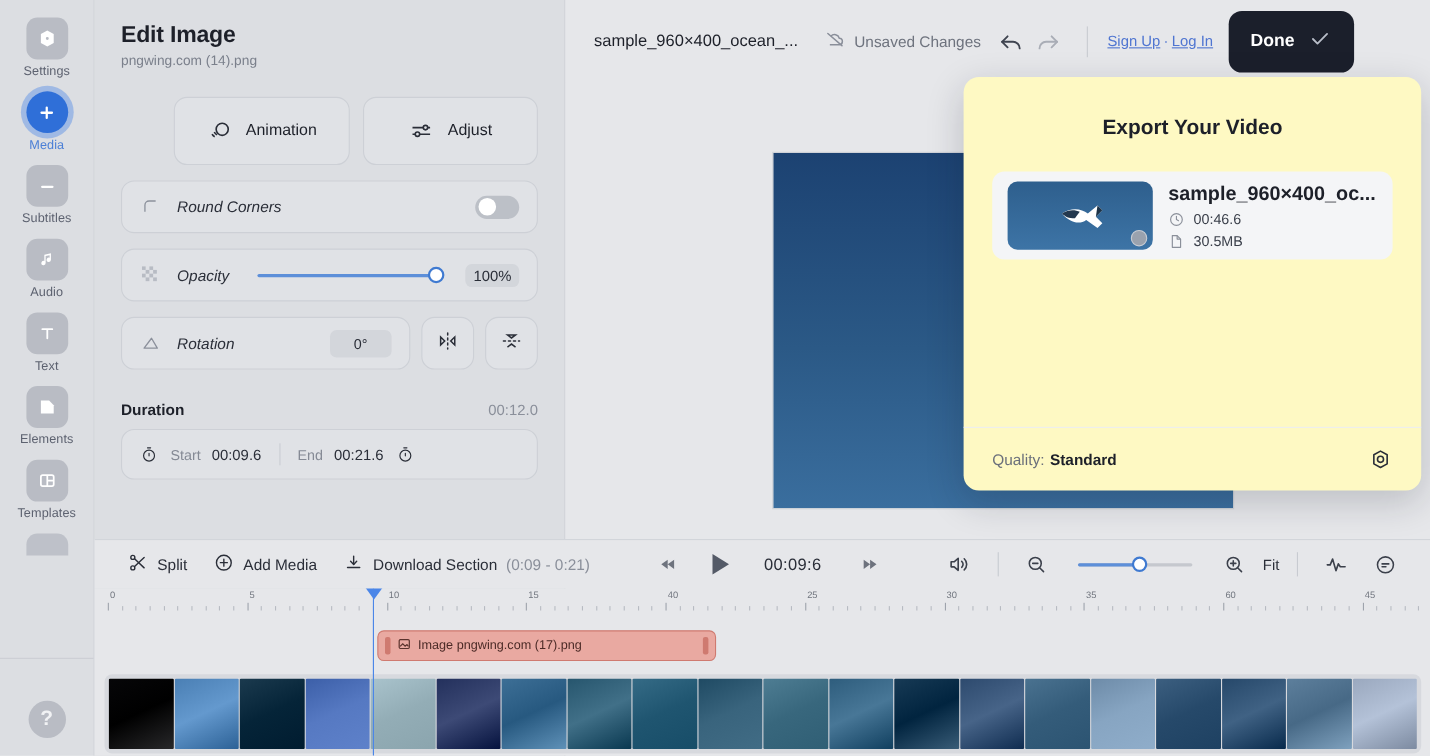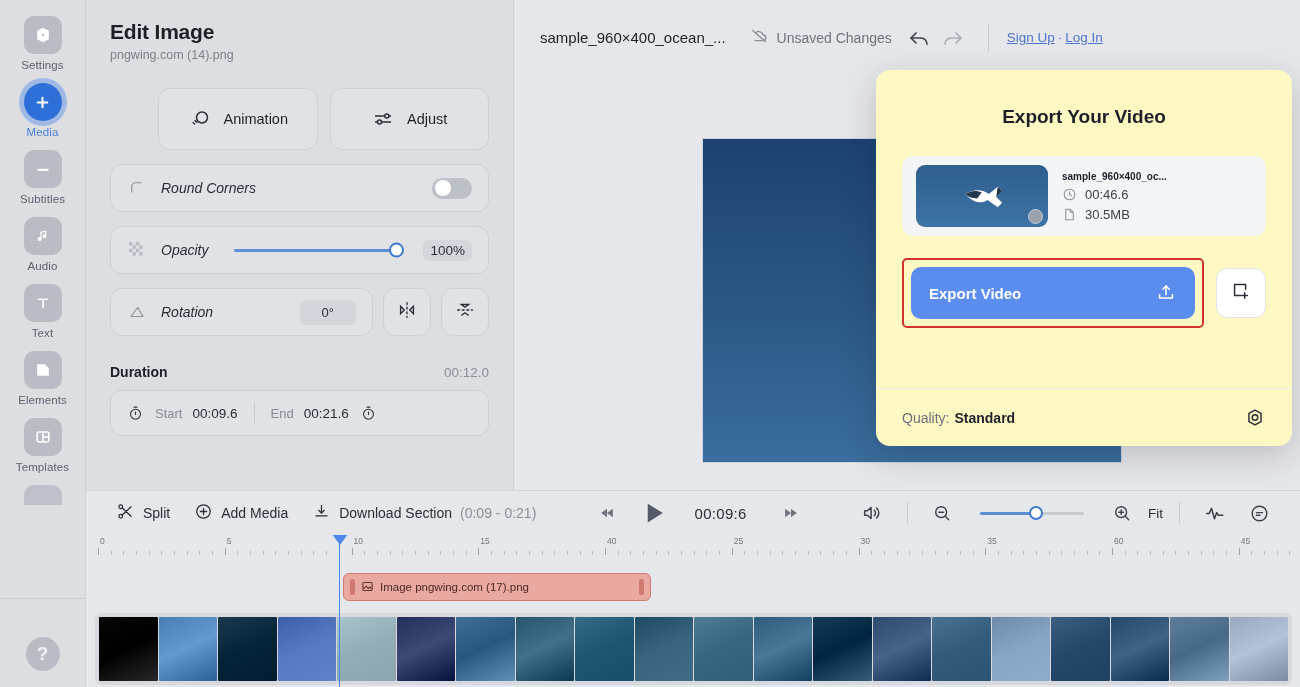--- a/index.html
+++ b/index.html
@@ -182,21 +182,21 @@
     background: linear-gradient(#2e5f8d 0%, #3d74a6 100%);
     position: relative; overflow: hidden;
   }
   .thumb-bird { position: absolute; left: 48px; top: 18px; }
   .thumb-badge {
     position: absolute; right: 5px; bottom: 3px; width: 15px; height: 15px;
     border-radius: 50%; background: #9aa2ae; border: 1.5px solid #c8ccd3;
   }
   .file-meta { min-width: 0; flex: 1; }
   .file-name {
-    font-size: 10px; font-weight: bold; color: #1d2029;
+    font-size: 18px; font-weight: bold; color: #1d2029;
     white-space: nowrap; overflow: hidden; text-overflow: ellipsis;
   }
   .meta-line { display: flex; align-items: center; gap: 8px; margin-top: 5px; color: #3b404b; font-size: 13px; }
   .meta-line .mi { color: #8b90 9a; display: flex; }
 
   .export-actions { display: flex; align-items: center; gap: 12px; margin: 22px 26px 0 26px; }
   .hl {
     flex: 1; border: 2.5px solid #d1342f; border-radius: 5px;
     padding: 7px; display: flex;
   }
@@ -487,20 +487,28 @@
     </span>
     <span class="ub redo">
       <svg width="24" height="24" viewBox="0 0 24 24" fill="none" stroke="currentColor" stroke-width="1.7" stroke-linecap="round" stroke-linejoin="round">
         <path d="M15 7l5 5-5 5"></path>
           <path d="M20 12H10a6 6 0 0 0-6 6"></path>
       </svg>
     </span>
     <span class="vsep"></span>
     <span class="auth">
       <a>Sign Up</a><span class="dot">·</span><a>Log In</a>
+    </span>
+    <span class="done-btn">
+      <span>Done</span>
+      <span>
+        <svg width="22" height="22" viewBox="0 0 24 24" fill="none" stroke="#b9bec9" stroke-width="1.8" stroke-linecap="round" stroke-linejoin="round">
+          <path d="M5 12.5l4.5 4.5L19 7.5"></path>
+        </svg>
+      </span>
     </span>
   </div>
 
   <div class="stage">
     <div class="canvas">
       <span class="bird">
         <svg width="120" height="70" viewBox="0 0 120 70">
           <path d="M8 38 C20 28, 36 24, 52 30 L74 16 C86 10, 100 8, 116 10 L116 30 C100 30, 86 34, 74 40 L52 44 C36 48, 20 46, 8 38 Z" fill="#ffffff"></path>
           <path d="M8 38 C18 30, 32 26, 46 30 L52 30 L52 44 C36 48, 20 46, 8 38 Z" fill="#2b3a4e"></path>
           <path d="M74 16 C86 10, 100 8, 116 10 L116 16 C100 14, 86 18, 76 24 Z" fill="#2b3a4e"></path>
@@ -539,43 +547,20 @@
             <svg width="15" height="15" viewBox="0 0 24 24" fill="none" stroke="#8b909a" stroke-width="1.7" stroke-linejoin="round">
               <path d="M6 3.5h7l5 5v12H6z"></path>
                 <path d="M13 3.5v5h5"></path>
             </svg>
           </span>
           <span>30.5MB</span>
         </div>
       </div>
     </div>
 
-    <div class="export-actions">
-      <div class="hl">
-        <div class="export-btn">
-          <span>Export Video</span>
-          <span class="up">
-            <svg width="22" height="22" viewBox="0 0 24 24" fill="none" stroke="#fff" stroke-width="1.7" stroke-linecap="round" stroke-linejoin="round">
-              <path d="M12 15V5.5"></path>
-                <path d="M8.5 9L12 5.5 15.5 9"></path>
-                <path d="M5 15v3.5h14V15"></path>
-            </svg>
-          </span>
-        </div>
-      </div>
-      <div class="side-btn">
-        <span>
-          <svg width="22" height="22" viewBox="0 0 24 24" fill="none" stroke="#2a2e38" stroke-width="1.6" stroke-linecap="round">
-            <path d="M5 5h12v5"></path>
-              <path d="M5 5v12h7"></path>
-              <path d="M16 14v6M13 17h6"></path>
-          </svg>
-        </span>
-      </div>
-    </div>
 
     <div class="quality-bar">
       <span class="q-lbl">Quality:</span>
       <span class="q-val">Standard</span>
       <span class="q-gear">
         <svg width="22" height="22" viewBox="0 0 24 24" fill="none" stroke="#2a2e38" stroke-width="1.6">
           <path d="M12 3.4l6.6 3.6v9L12 19.6 5.4 16V7z" stroke-linejoin="round"></path>
           <circle cx="12" cy="11.5" r="3"></circle>
         </svg>
       </span>

